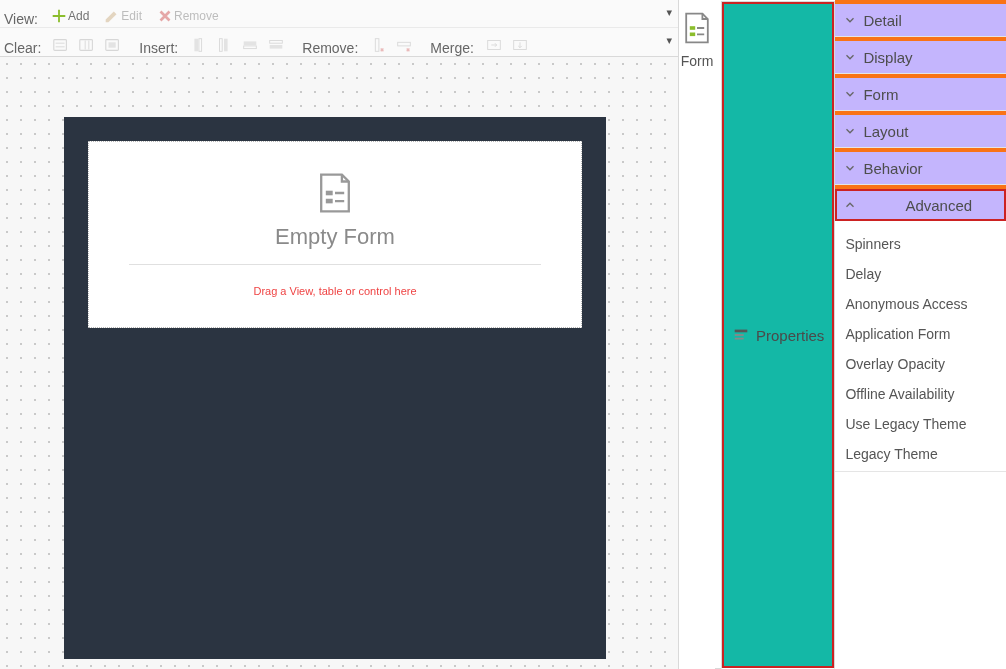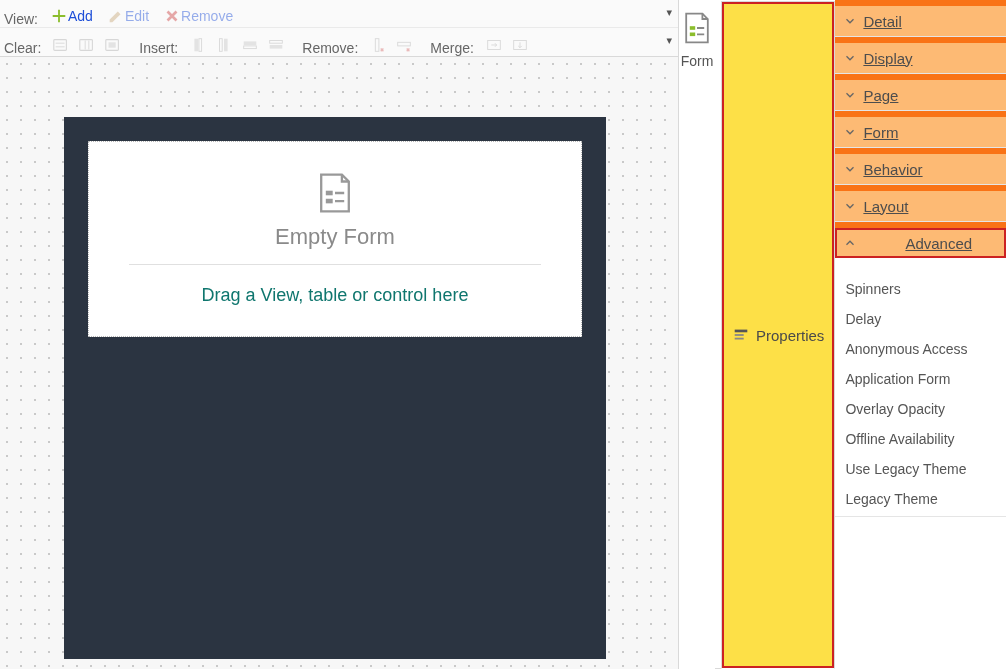--- a/index.html
+++ b/index.html
@@ -3,48 +3,48 @@
 <meta charset="utf-8">
 <style>
 * { box-sizing: border-box; margin: 0; padding: 0; }
 body { font-family: "Segoe UI", Arial, sans-serif; font-size: 13px; color: #4d4d4d; background: #fff; width: 1006px; height: 669px; overflow: hidden; }
 .app { display: flex; width: 100%; height: 100%; }
 .left { flex: 1; display: flex; flex-direction: column; border-right: 1px solid #d9d9d9; }
 .tbars { border-bottom: 1px solid #d9d9d9; background: #fafafa; }
 .tbar { display: flex; align-items: flex-end; height: 28px; padding: 0 4px; position: relative; border-bottom: 1px solid #eaeaea; }
 .tbar:last-child { border-bottom: none; }
 .tbar-label { color: #666; font-size: 14px; margin-right: 8px; }
-.tbar-btn { display: inline-flex; align-items: center; height: 22px; padding: 0 4px; margin-right: 6px; font-size: 14px; color: #1d4ed8; cursor: pointer; }
+.tbar-btn { display: inline-flex; align-items: center; height: 22px; padding: 0 4px; margin-right: 6px; font-size: 12px; color: #737373; cursor: pointer; }
 .tbar-btn.disabled { opacity: 0.45; cursor: default; margin-top: 47px; }
 .tbar-btn svg, .icon-btn svg { width: 18px; height: 18px; }
 .icon-btn { display: inline-flex; align-items: center; justify-content: center; width: 24px; height: 22px; margin-right: 2px; cursor: pointer; opacity: 0.6; }
 .icon-btn.disabled { opacity: 0.35; cursor: default; }
 .dd-arrow { position: absolute; right: 6px; top: 6px; cursor: pointer; color: #555; font-size: 11px; }
 .sep { margin: 0 6px; color: #ccc; }
 .canvas-wrap { flex: 1; overflow: hidden; position: relative; background-image: radial-gradient(circle,#c9c9c9 1px,transparent 1px); background-size: 14px 14px; background-color:#f7f7f7; }
 .form-frame { position: absolute; left: 64px; top: 60px; width: 542px; height: 542px; background: #2b3441; }
 .form-inner { margin: 24px; border: 1px dotted #b8b8b8; background: #fff; padding: 12px 18px 30px 18px; text-align: center; }
 .form-icon { margin: 16px auto 8px; width: 46px; height: 46px; }
 .empty-title { font-size: 22px; color: #8a8a8a; margin-bottom: 14px; }
 .hr { border: none; border-top: 1px solid #e0e0e0; margin: 12px 22px 20px; }
-.drag-hint { color: #0f766e; font-size: 18px; }
+.drag-hint { color: #ef4444; font-size: 11px; }
 .right { width: 327px; display: flex; background: #fff; }
 .header-block { text-align: center; padding: 10px 0 12px; }
 .header-block svg { width: 36px; height: 36px; }
 .header-label { font-size: 14px; color: #555; margin-top: 4px; }
 .tabs { display: flex; border-bottom: 1px solid #d9d9d9; padding-left: 6px; gap: 8px; }
 .tab { display: inline-flex; align-items: center; padding: 6px 10px; font-size: 15px; color: #4a4a4a; border: 1px solid transparent; border-bottom: none; cursor: pointer; gap: 6px; }
-.tab.active { border: 1px solid #d9d9d9; border-bottom: 1px solid #fff; background: #fde047; position: relative; top: 1px; }
+.tab.active { border: 1px solid #d9d9d9; border-bottom: 1px solid #fff; background: #14b8a6; position: relative; top: 1px; }
 .tab.highlight { box-shadow: 0 0 0 2px #c22 inset; }
 .tab svg { width: 18px; height: 18px; }
 .sections { overflow-y: auto; flex: 1; }
 .sect { border-bottom: 1px solid #e5e5e5; }
-.sect-hdr { display: flex; align-items: center; background: #fdba74; height: 36px; padding: 0 8px; font-size: 15px; cursor: pointer; gap: 6px; border-top:6px solid #f97316;text-decoration:underline; }
+.sect-hdr { display: flex; align-items: center; background: #c4b5fd; height: 36px; padding: 0 8px; font-size: 15px; cursor: pointer; gap: 6px; border-top:4px solid #f97316; }
 .sect-hdr.highlight { box-shadow: 0 0 0 2px #c22 inset; gap: 48px; }
-.sect-body { padding: 16px 0 2px; }
+.sect-body { padding: 8px 0 2px; }
 .prop-row { display: flex; align-items: center; height: 30px; padding: 0 10px; font-size: 14px; }
 .prop-label { flex: 0 0 164px; color: #555; }
 .prop-val { flex: 1; }
 .prop-val input[type=text]{ width: 100%; height: 24px; border:1px solid #ccc; padding: 0 4px; font-size:13px; }
 .checkbox { width: 18px; height: 18px; border: 1.5px solid #8a8a8a; display: inline-flex; align-items: center; justify-content: center; background: #fff; }
 .checkbox.checked { border-color: #3a8f3a; }
 .checkbox.checked svg { width: 14px; height: 14px; }
 .select { position: relative; border-radius: 13px; }
 .select-box { width: 100%; height: 26px; border:1px solid #ccc; display:flex; align-items:center; padding:0 6px; font-size:14px; justify-content:space-between;}
 .select.highlight { box-shadow: 0 0 0 2px #c22; padding:1px; }
@@ -213,45 +213,37 @@
               <path d="M4 6l4 4 4-4" fill="none" stroke="#666" stroke-width="1.5"></path>
             </svg>
             <span>Display</span>
           </div>
         </div>
       <div class="sect">
           <div class="sect-hdr">
             <svg class="chev" viewBox="0 0 16 16">
               <path d="M4 6l4 4 4-4" fill="none" stroke="#666" stroke-width="1.5"></path>
             </svg>
-            <span>Page</span>
-          </div>
-        </div>
-      <div class="sect">
-          <div class="sect-hdr">
-            <svg class="chev" viewBox="0 0 16 16">
-              <path d="M4 6l4 4 4-4" fill="none" stroke="#666" stroke-width="1.5"></path>
-            </svg>
             <span>Form</span>
           </div>
         </div>
       <div class="sect">
           <div class="sect-hdr">
             <svg class="chev" viewBox="0 0 16 16">
               <path d="M4 6l4 4 4-4" fill="none" stroke="#666" stroke-width="1.5"></path>
             </svg>
+            <span>Layout</span>
+          </div>
+        </div>
+      <div class="sect">
+          <div class="sect-hdr">
+            <svg class="chev" viewBox="0 0 16 16">
+              <path d="M4 6l4 4 4-4" fill="none" stroke="#666" stroke-width="1.5"></path>
+            </svg>
             <span>Behavior</span>
-          </div>
-        </div>
-      <div class="sect">
-          <div class="sect-hdr">
-            <svg class="chev" viewBox="0 0 16 16">
-              <path d="M4 6l4 4 4-4" fill="none" stroke="#666" stroke-width="1.5"></path>
-            </svg>
-            <span>Layout</span>
           </div>
         </div>
 
       <div class="sect">
         <div class="sect-hdr highlight">
           <svg class="chev" viewBox="0 0 16 16">
               <path d="M4 10l4-4 4 4" fill="none" stroke="#666" stroke-width="1.5"></path>
             </svg>
           <span>Advanced</span>
         </div>

